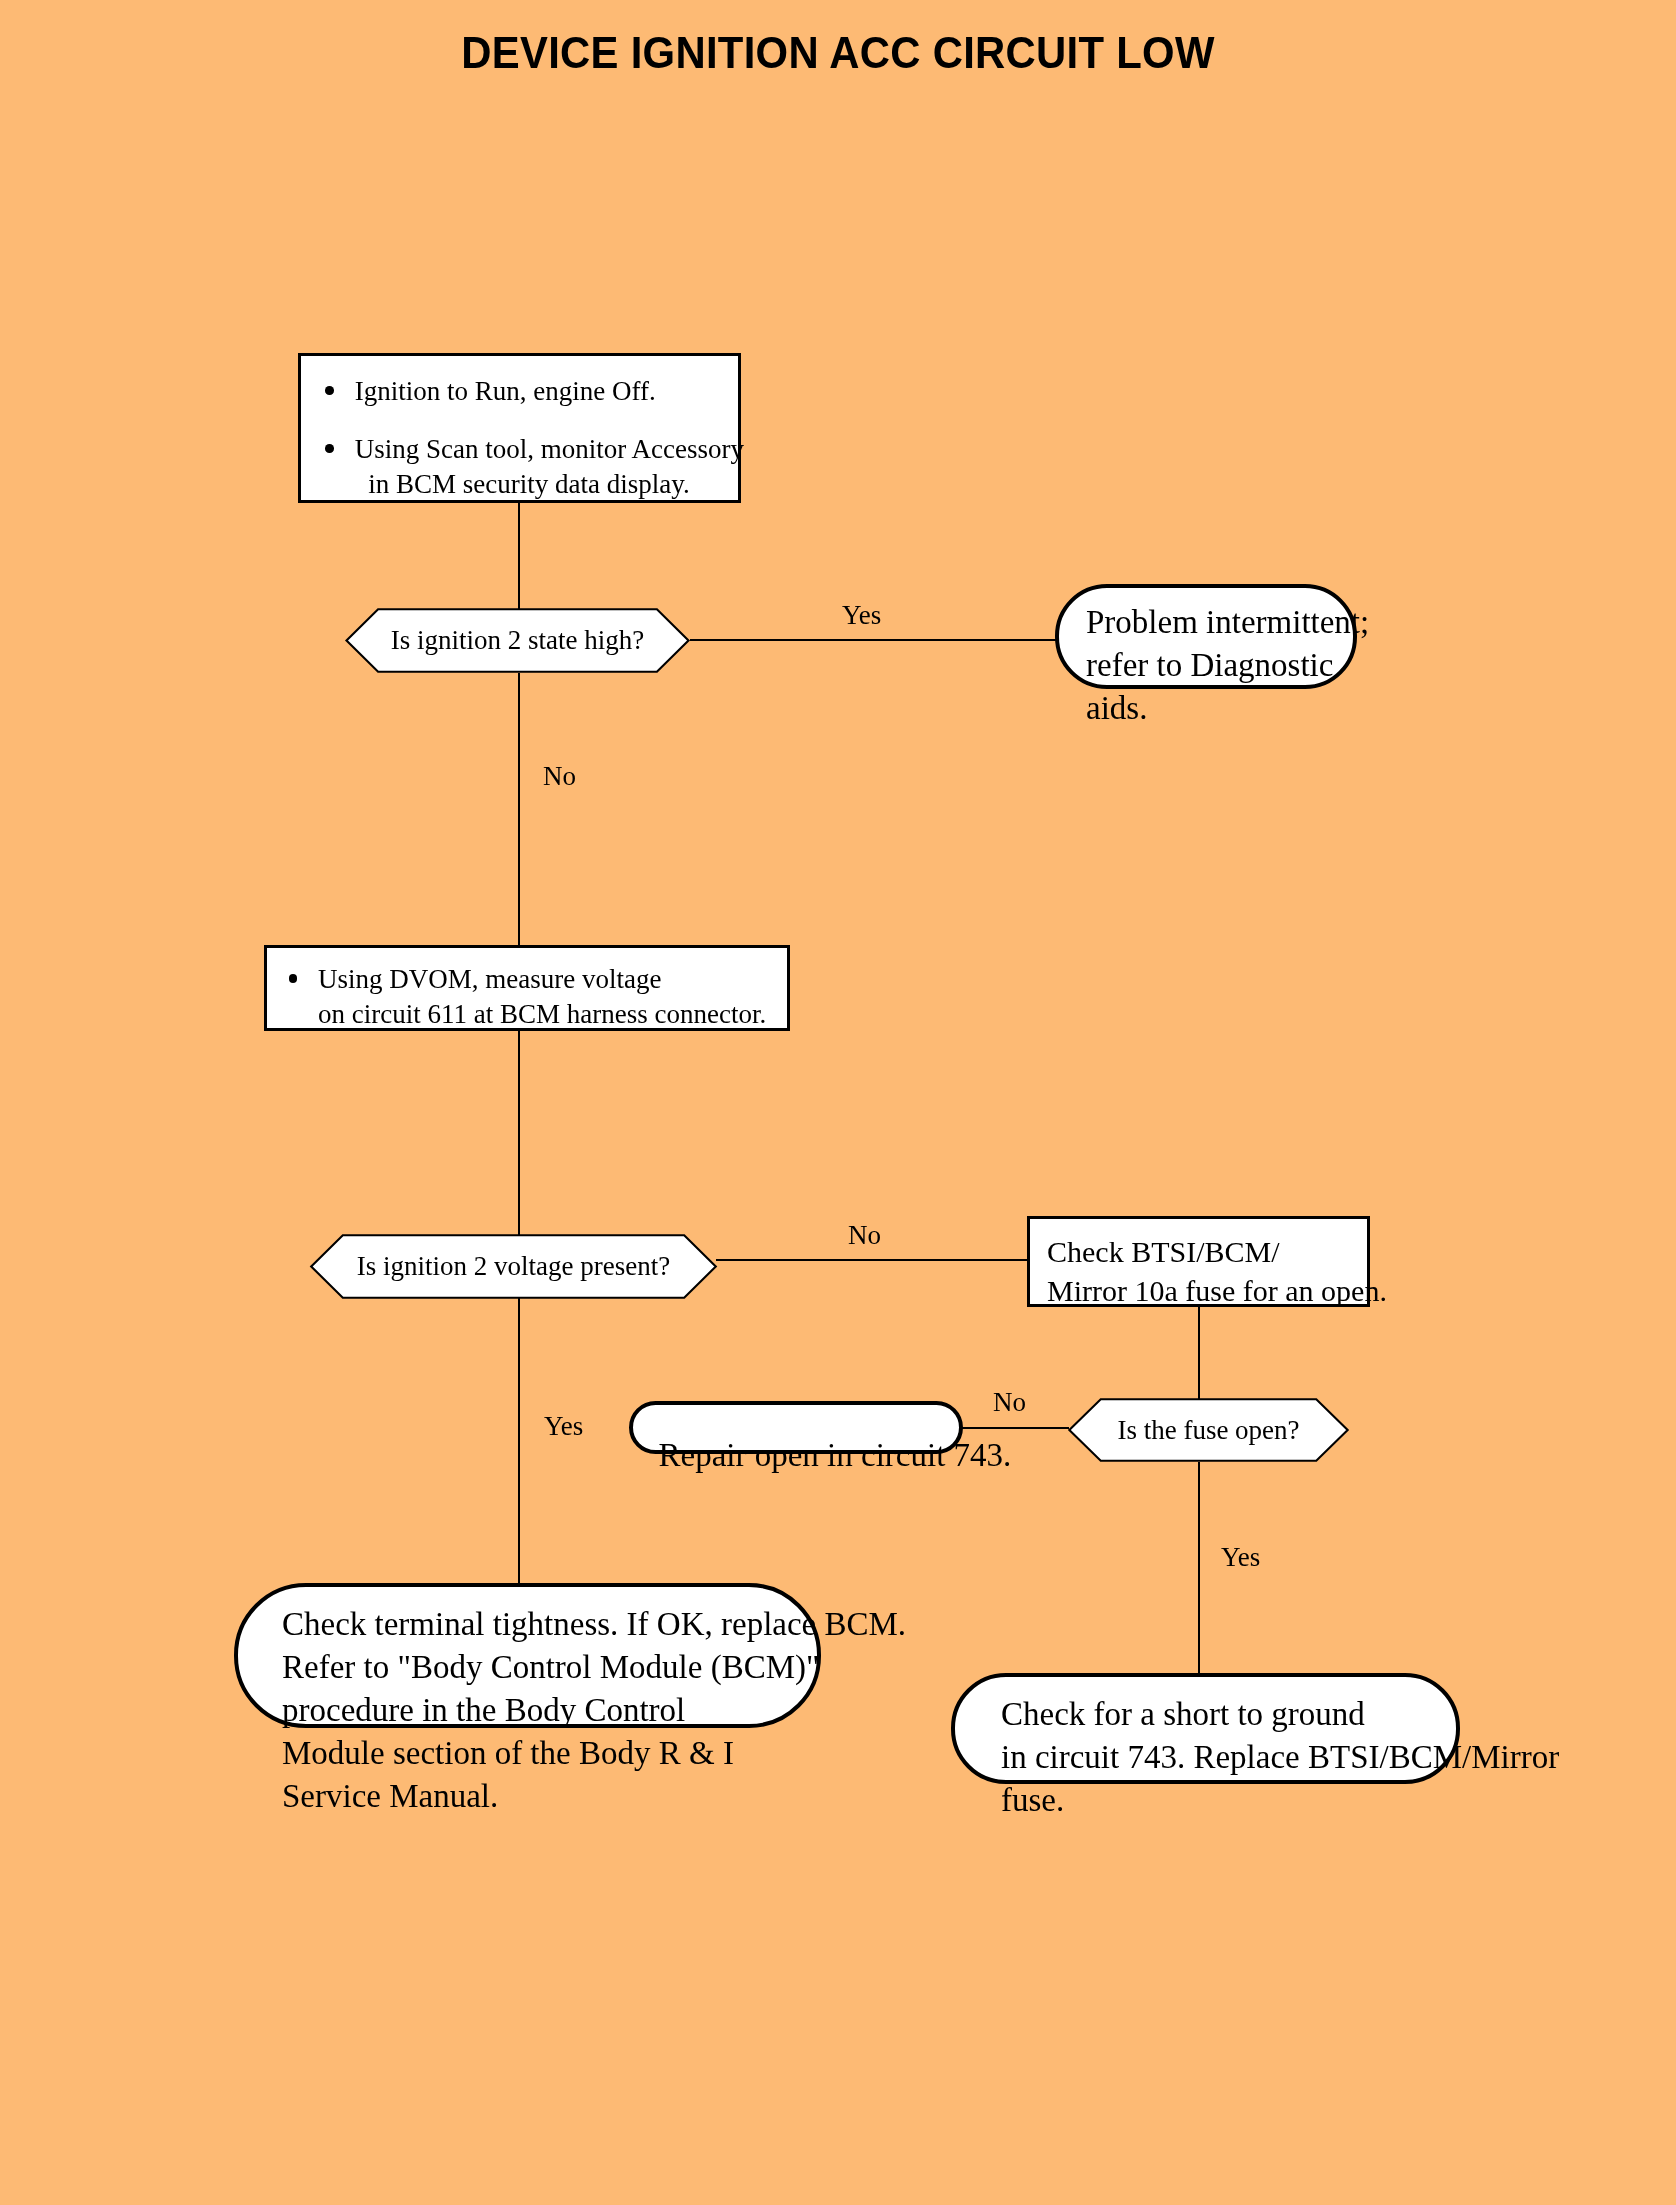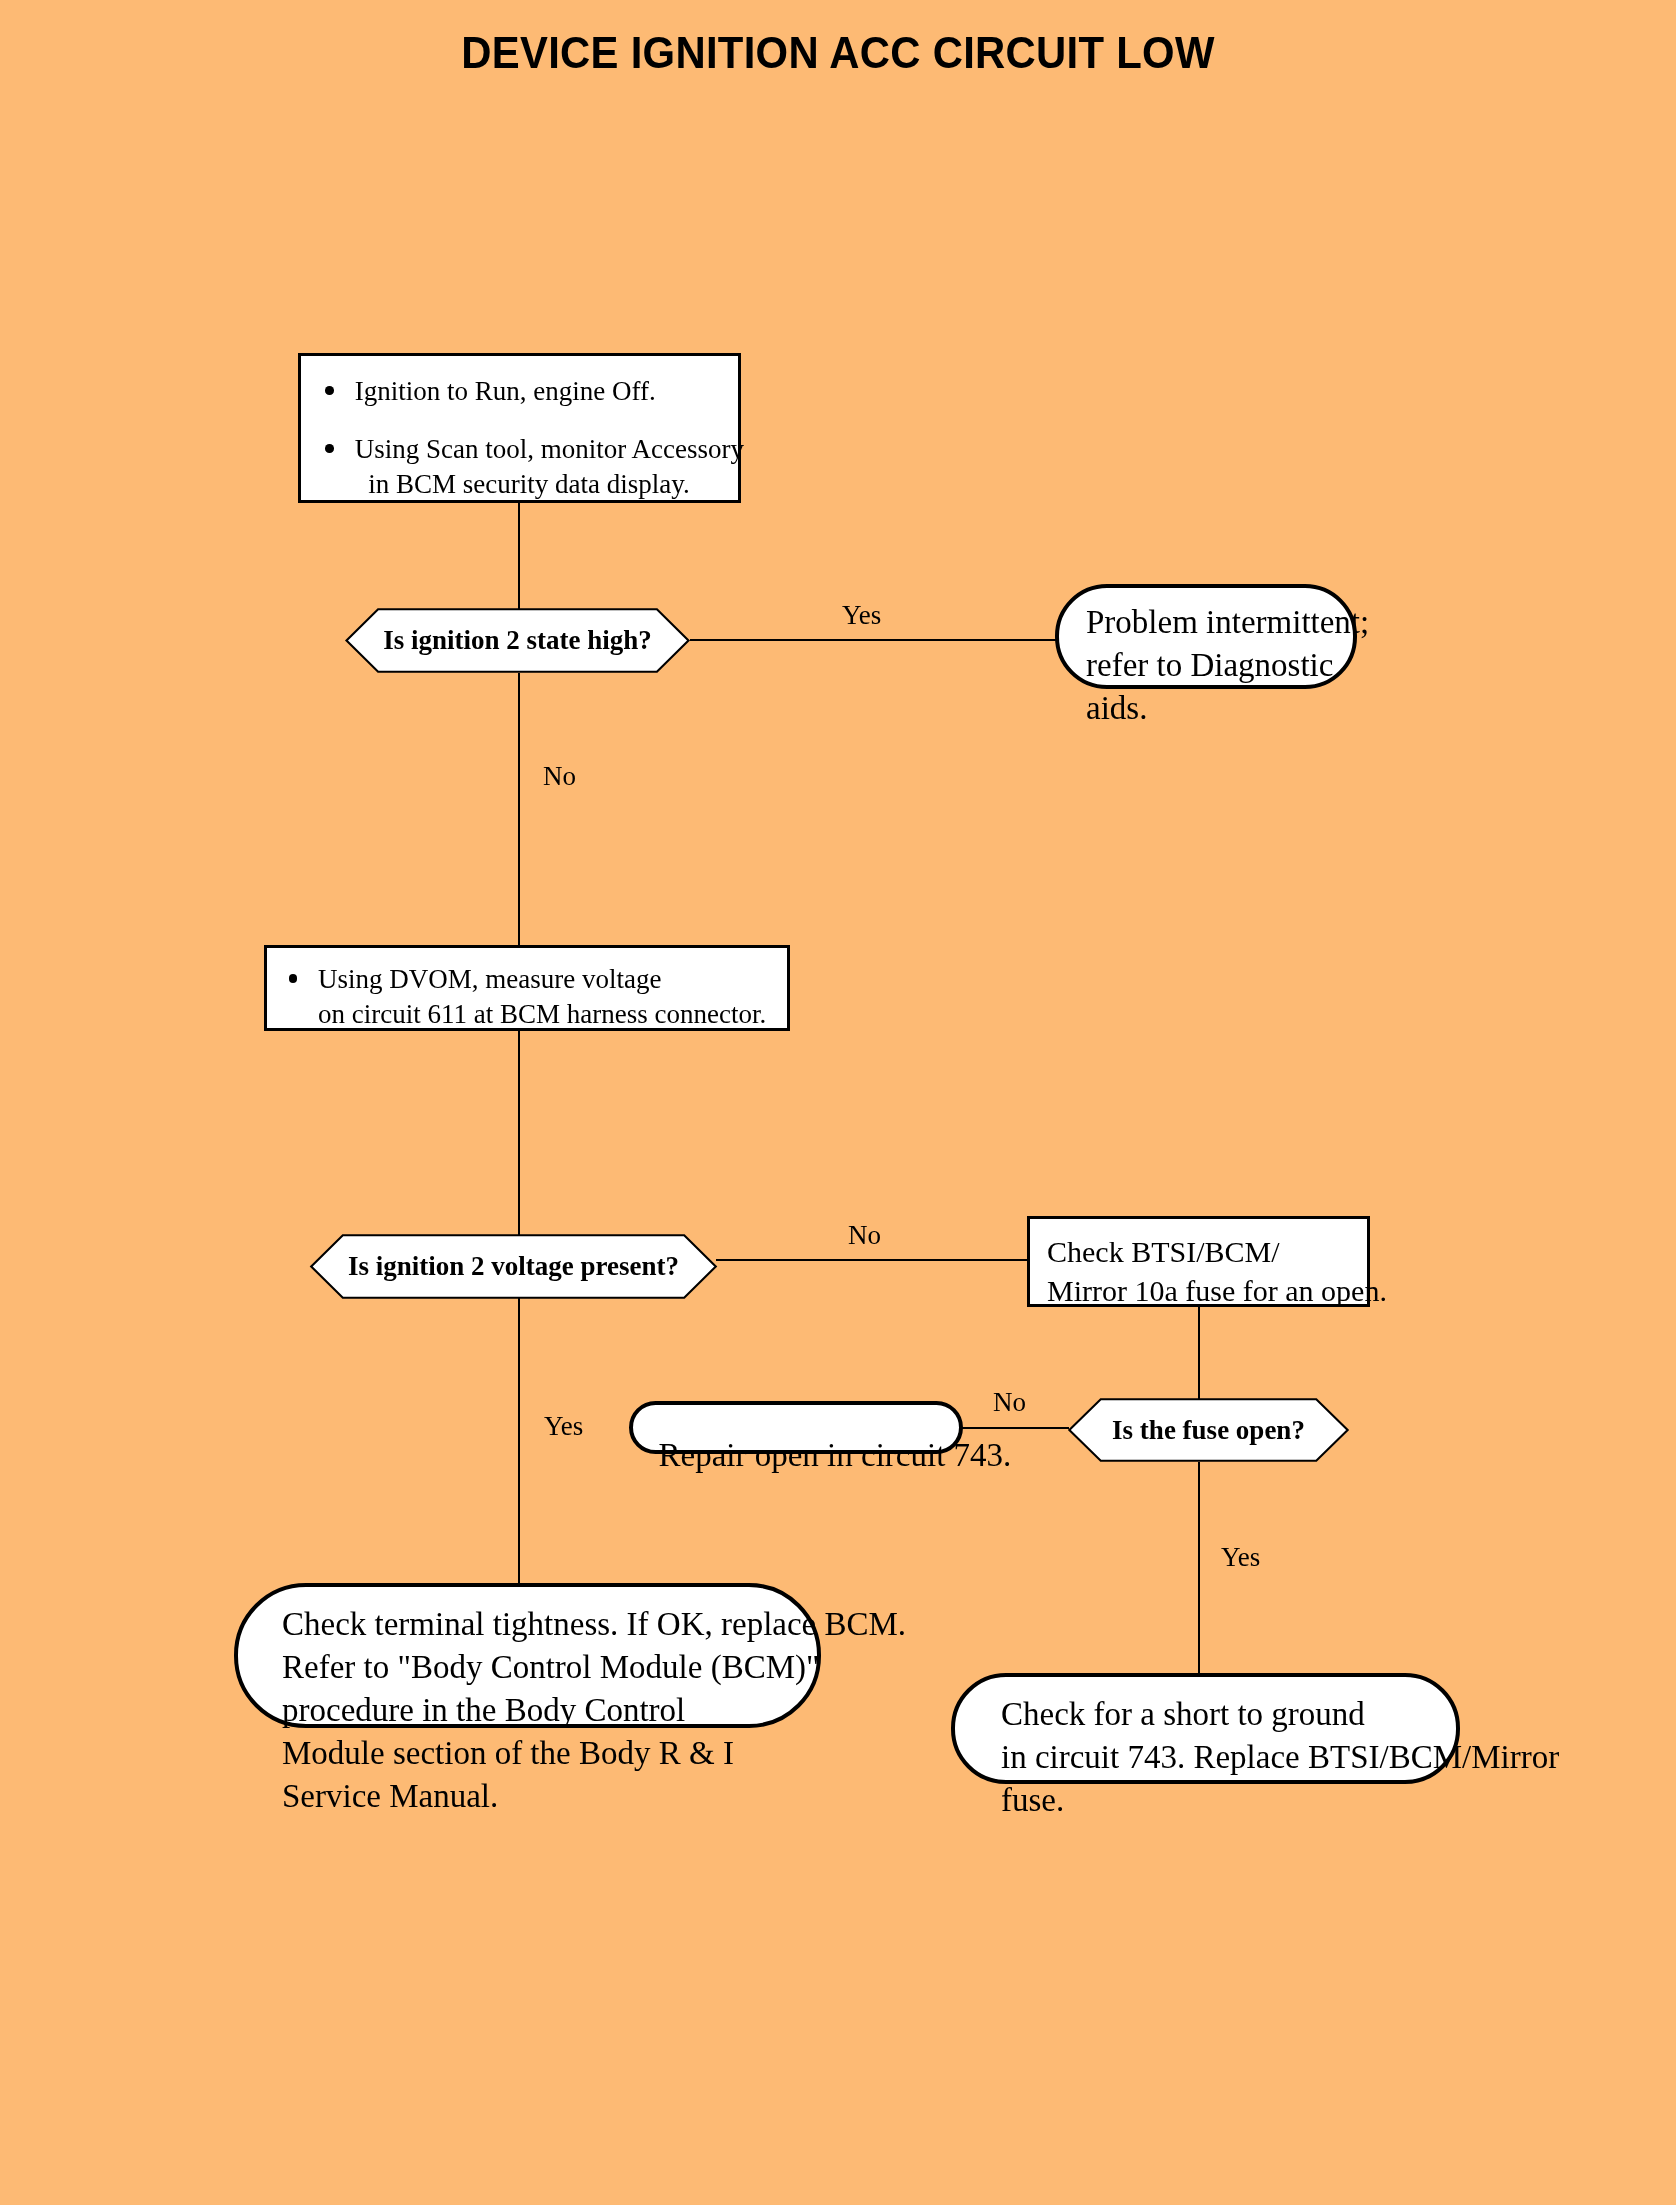--- a/index.html
+++ b/index.html
@@ -95,21 +95,20 @@
   .term .txt {
     position: absolute;
     font-size: 33px;
     line-height: 1.30;
     white-space: pre;
   }
 
   
   .dec {
     position: absolute;
-    font-weight: bold;
   }
   .dec svg {
     position: absolute;
     left: 0;
     top: 0;
     overflow: visible;
   }
   .dec .txt {
     position: absolute;
     left: 0;

